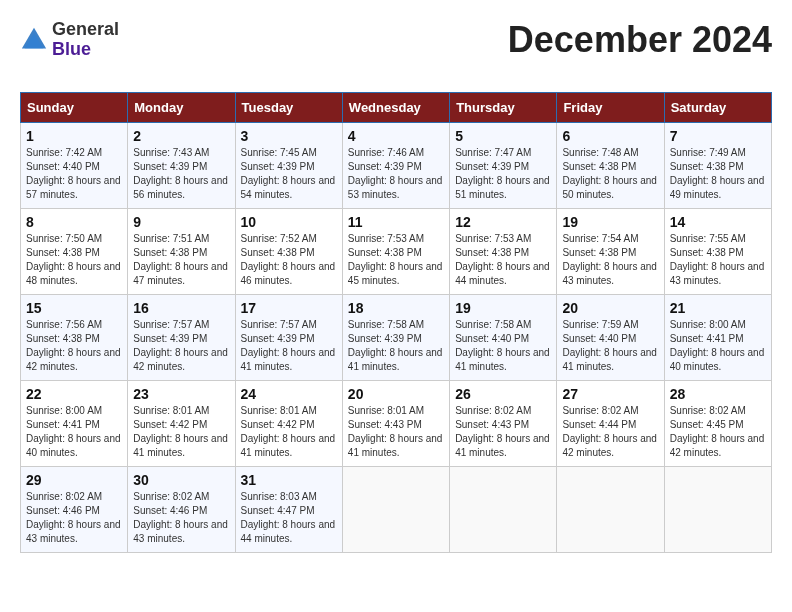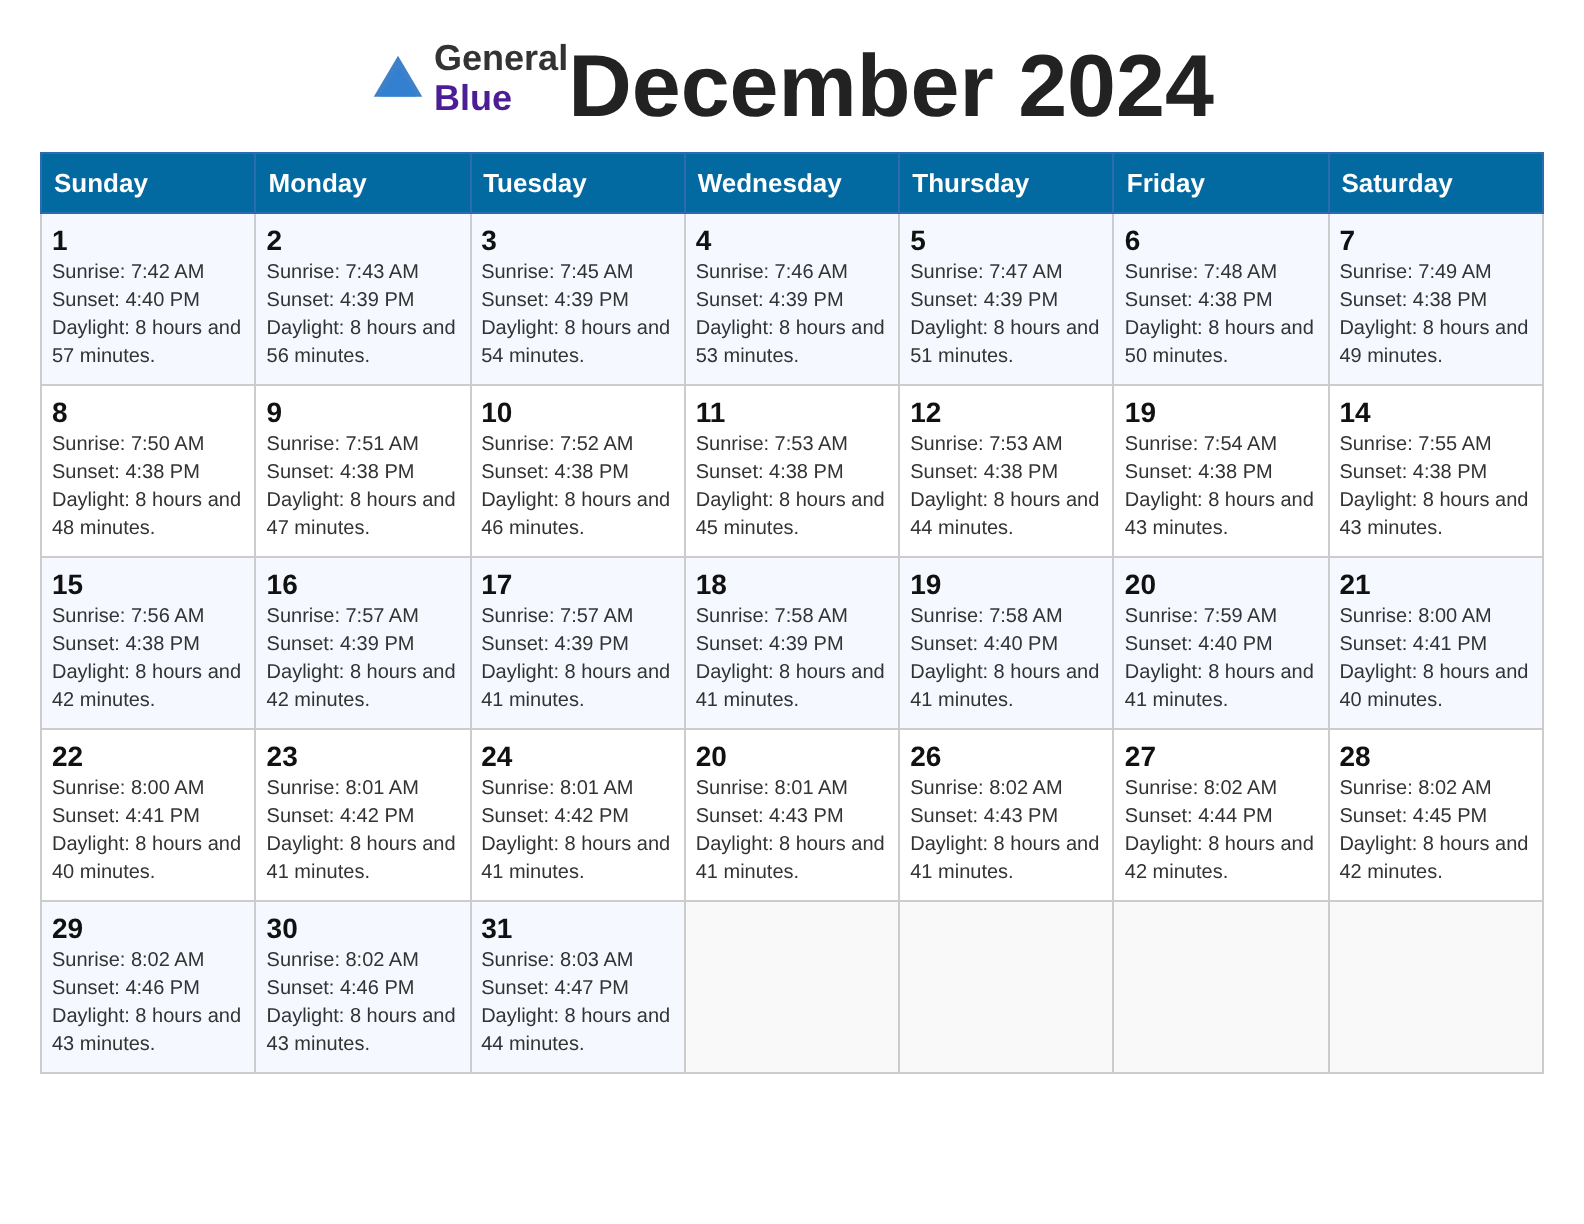--- a/index.html
+++ b/index.html
@@ -5,58 +5,58 @@
     * { margin: 0; padding: 0; box-sizing: border-box; }
     body {
       font-family: Arial, sans-serif;
       background: #fff;
       width: 792px;
       min-height: 612px;
       padding: 20px;
     }
     .header {
       display: flex;
-      justify-content: center;
+      justify-content: space-between;
       align-items: flex-start;
-      margin-bottom: 8px;
+      margin-bottom: 32px;
     }
     .logo {
       display: flex;
       align-items: center;
       gap: 4px;
     }
     .logo-text {
       font-size: 18px;
       font-weight: bold;
       line-height: 1.1;
     }
     .logo-general { color: #333; }
     .logo-blue { color: #4c1d95; }
     .logo-icon {
       width: 28px;
       height: 28px;
     }
     .title-block { text-align: right; }
     .month-title {
-      font-size: 44px;
+      font-size: 36px;
       font-weight: bold;
       color: #222;
       line-height: 1.1;
     }
     .location {
       font-size: 16px;
       color: #444;
       margin-top: 2px;
     }
     table {
       width: 100%;
       border-collapse: collapse;
     }
     thead tr th {
-      background: #0369a1;
+      background: #7f1d1d;
       color: #fff;
       font-size: 13px;
       font-weight: bold;
       padding: 7px 6px;
       text-align: left;
       border: 1px solid #2b6cb0;
     }
     tbody tr td {
       border: 1px solid #ccc;
       vertical-align: top;

